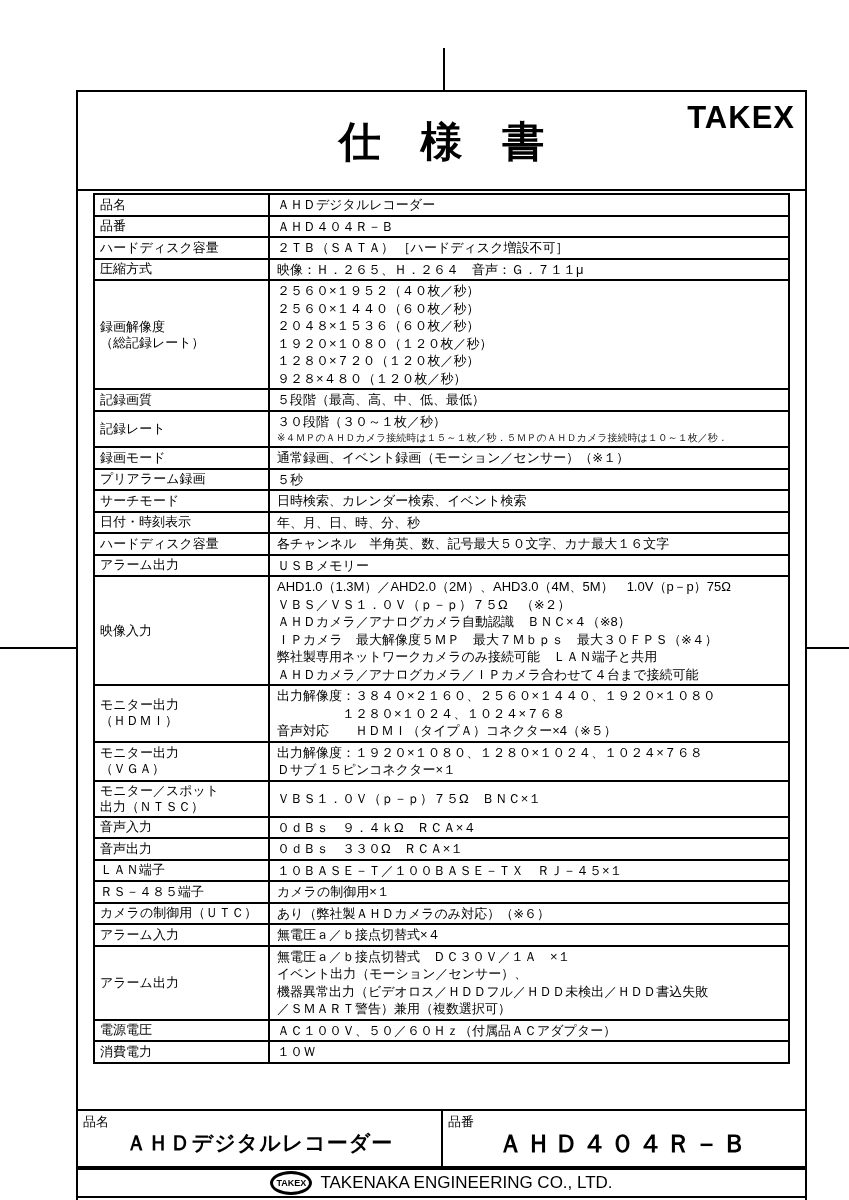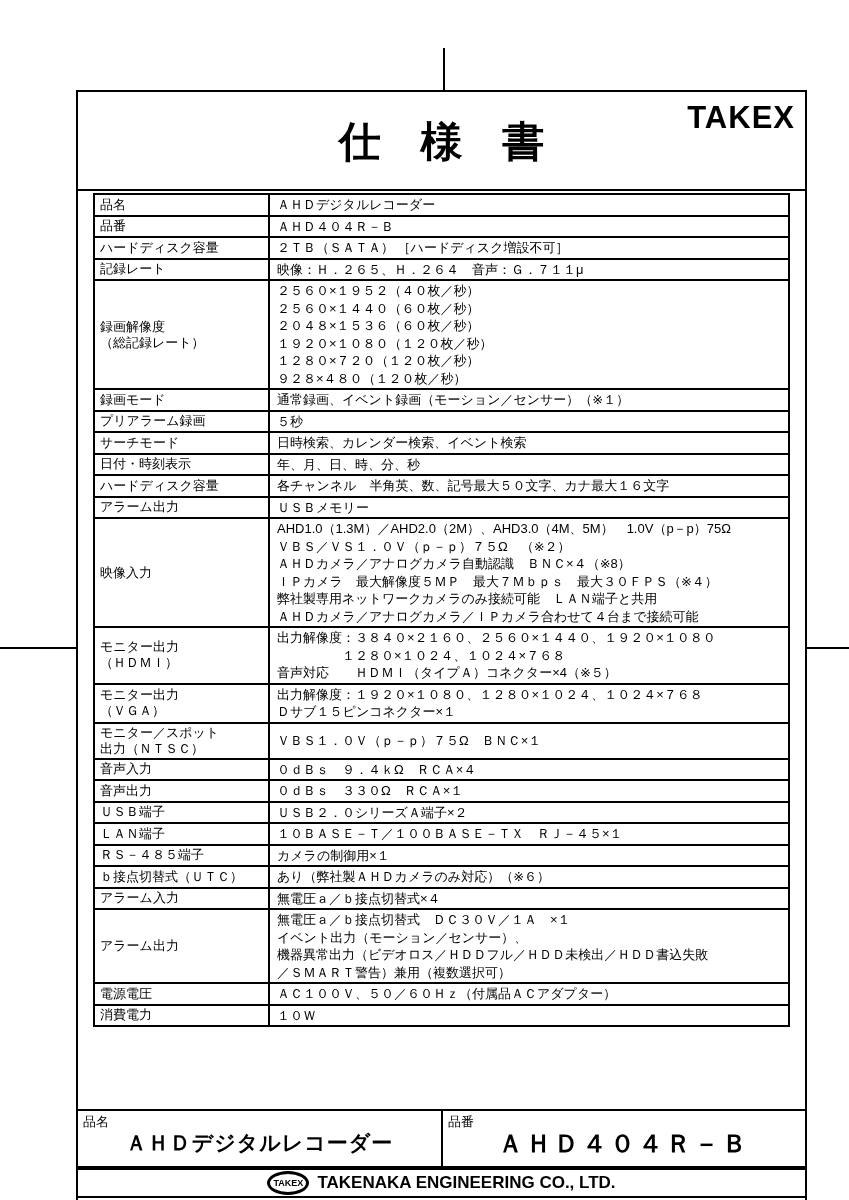--- a/index.html
+++ b/index.html
@@ -68,21 +68,21 @@
   .company-bar {
     position:absolute; left:0; right:0; top:1076px; height:30px;
     border-top:2px solid #000; border-bottom:2px solid #000;
     display:flex; align-items:center; justify-content:center; gap:8px;
   }
   .logo-oval {
     display:inline-flex; align-items:center; justify-content:center;
     width:42px; height:24px; border:3px solid #000; border-radius:50%;
     font-size:9px; font-weight:bold; letter-spacing:0;
   }
-  .company-name { font-size:17px; font-weight:bold; letter-spacing:0; }
+  .company-name { font-size:17px; font-weight:normal; letter-spacing:0; }
 </style>
 </head>
 <body>
 
 <div class="page">
 
   <div class="fold fold-top"></div>
   <div class="fold fold-bottom"></div>
   <div class="fold fold-left"></div>
   <div class="fold fold-right"></div>
@@ -116,21 +116,21 @@
             <tr>
               <td class="label-cell">
                 <div>ハードディスク容量</div>
               </td>
               <td class="value-cell">
                 <div class="vline">２ＴＢ（ＳＡＴＡ） ［ハードディスク増設不可］</div>
               </td>
             </tr>
             <tr>
               <td class="label-cell">
-                <div>記録レート</div>
+                <div>圧縮方式</div>
               </td>
               <td class="value-cell">
                 <div class="vline">映像：Ｈ．２６５、Ｈ．２６４　音声：Ｇ．７１１μ</div>
               </td>
             </tr>
             <tr>
               <td class="label-cell">
                 <div>録画解像度</div>
                 <div>（総記録レート）</div>
               </td>
@@ -138,20 +138,37 @@
                 <div class="vline">２５６０×１９５２（４０枚／秒）</div>
                 <div class="vline">２５６０×１４４０（６０枚／秒）</div>
                 <div class="vline">２０４８×１５３６（６０枚／秒）</div>
                 <div class="vline">１９２０×１０８０（１２０枚／秒）</div>
                 <div class="vline">１２８０×７２０（１２０枚／秒）</div>
                 <div class="vline">９２８×４８０（１２０枚／秒）</div>
               </td>
             </tr>
             <tr>
               <td class="label-cell">
+                <div>記録画質</div>
+              </td>
+              <td class="value-cell">
+                <div class="vline">５段階（最高、高、中、低、最低）</div>
+              </td>
+            </tr>
+            <tr>
+              <td class="label-cell">
+                <div>記録レート</div>
+              </td>
+              <td class="value-cell">
+                <div class="vline">３０段階（３０～１枚／秒）</div>
+                <div class="note">※４ＭＰのＡＨＤカメラ接続時は１５～１枚／秒．５ＭＰのＡＨＤカメラ接続時は１０～１枚／秒．</div>
+              </td>
+            </tr>
+            <tr>
+              <td class="label-cell">
                 <div>録画モード</div>
               </td>
               <td class="value-cell">
                 <div class="vline">通常録画、イベント録画（モーション／センサー）（※１）</div>
               </td>
             </tr>
             <tr>
               <td class="label-cell">
                 <div>プリアラーム録画</div>
               </td>
@@ -245,45 +262,37 @@
             <tr>
               <td class="label-cell">
                 <div>音声出力</div>
               </td>
               <td class="value-cell">
                 <div class="vline">０ｄＢｓ　３３０Ω　ＲＣＡ×１</div>
               </td>
             </tr>
             <tr>
               <td class="label-cell">
-                <div>ＵＳＢ端子</div>
-              </td>
-              <td class="value-cell">
-                <div class="vline">ＵＳＢ２．０シリーズＡ端子×２</div>
-              </td>
-            </tr>
-            <tr>
-              <td class="label-cell">
                 <div>ＬＡＮ端子</div>
               </td>
               <td class="value-cell">
                 <div class="vline">１０ＢＡＳＥ－Ｔ／１００ＢＡＳＥ－ＴＸ　ＲＪ－４５×１</div>
               </td>
             </tr>
             <tr>
               <td class="label-cell">
                 <div>ＲＳ－４８５端子</div>
               </td>
               <td class="value-cell">
                 <div class="vline">カメラの制御用×１</div>
               </td>
             </tr>
             <tr>
               <td class="label-cell">
-                <div>ｂ接点切替式（ＵＴＣ）</div>
+                <div>カメラの制御用（ＵＴＣ）</div>
               </td>
               <td class="value-cell">
                 <div class="vline">あり（弊社製ＡＨＤカメラのみ対応）（※６）</div>
               </td>
             </tr>
             <tr>
               <td class="label-cell">
                 <div>アラーム入力</div>
               </td>
               <td class="value-cell">

